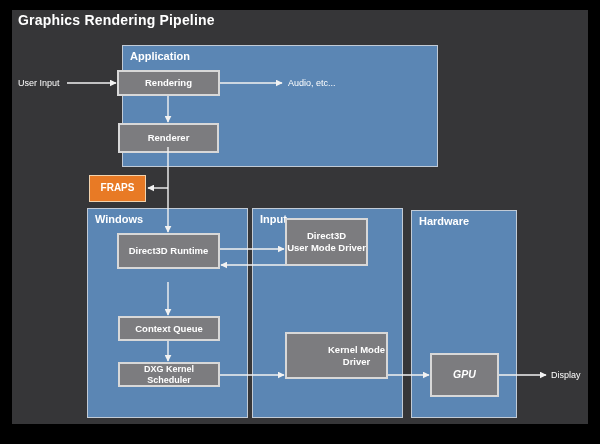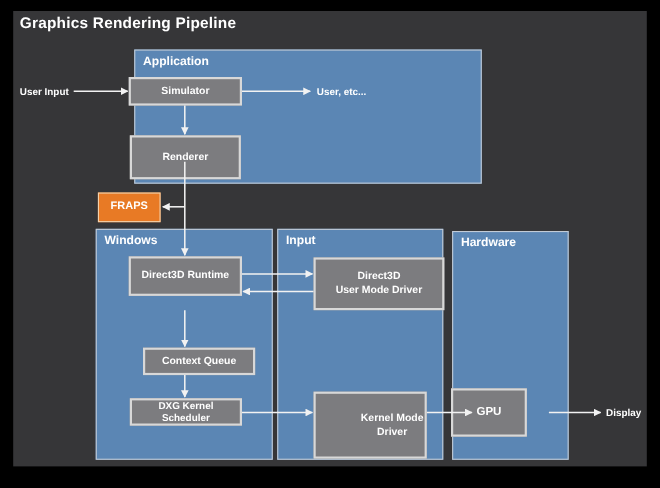--- a/index.html
+++ b/index.html
@@ -49,36 +49,36 @@
     font-size:9.5px;font-weight:bold;line-height:1.25;
     white-space:pre-line;
   }
   .node.fraps{
     background:var(--fraps-fill);
     border:1px solid var(--fraps-border);
     font-size:10px;
   }
   .ext-label{
     position:absolute;color:var(--text);
-    font-size:9px;font-weight:bold;white-space:nowrap;
+    font-size:9px;font-weight:normal;white-space:nowrap;
   }
   #sec-application{left:87px;top:45px;width:316px;height:122px;margin-left:35px;}
   #sec-windows{left:87px;top:208px;width:161px;height:210px;}
   #sec-driver{left:252px;top:208px;width:151px;height:210px;}
   #sec-hardware{left:411px;top:210px;width:106px;height:208px;}
 
   #node-simulator{left:117px;top:70px;width:103px;height:26px;}
-  #node-renderer{left:118px;top:123px;width:101px;height:40px;}
+  #node-renderer{left:118px;top:123px;width:101px;height:30px;}
   #node-fraps{left:89px;top:175px;width:57px;height:27px;}
   #node-d3d-runtime{left:117px;top:233px;width:103px;height:36px;}
-  #node-context-queue{left:118px;top:316px;width:102px;height:25px;margin-left:12px;}
+  #node-context-queue{left:118px;top:316px;width:102px;height:25px;}
   #node-dxg-scheduler{left:118px;top:362px;width:102px;height:25px;font-size:9px;line-height:1.2;}
-  #node-d3d-umd{left:285px;top:234px;width:119px;height:48px;}
-  #node-kmd{left:285px;top:356px;width:103px;height:61px;padding-left:40px;}
-  #node-gpu{left:410px;top:353px;width:69px;height:44px;font-size:10.5px;}
+  #node-d3d-umd{left:285px;top:218px;width:83px;height:48px;}
+  #node-kmd{left:285px;top:332px;width:103px;height:47px;padding-left:40px;}
+  #node-gpu{left:430px;top:353px;width:69px;height:44px;font-size:10.5px;font-style:italic;}
 
   #label-user-input{left:18px;top:78px;}
   #label-audio{left:288px;top:78px;}
   #label-display{left:551px;top:370px;}
 
   svg.arrows{
     position:absolute;left:0;top:0;width:600px;height:444px;
     pointer-events:none;
   }
   svg.arrows line{stroke:var(--line);stroke-width:1.4;}
@@ -96,34 +96,34 @@
 <div class="section" id="sec-windows">
   <span class="section-label">Windows</span>
 </div>
 <div class="section" id="sec-driver">
   <span class="section-label">Input</span>
 </div>
 <div class="section" id="sec-hardware">
   <span class="section-label">Hardware</span>
 </div>
 
-<div class="node" id="node-simulator">Simulator</div>
+<div class="node" id="node-simulator">Rendering</div>
 <div class="node" id="node-renderer">Renderer</div>
 <div class="node fraps" id="node-fraps">FRAPS</div>
 <div class="node" id="node-d3d-runtime">Direct3D Runtime</div>
 <div class="node" id="node-context-queue">Context Queue</div>
 <div class="node" id="node-dxg-scheduler">DXG Kernel
 Scheduler</div>
 <div class="node" id="node-d3d-umd">Direct3D
 User Mode Driver</div>
 <div class="node" id="node-kmd">Kernel Mode Driver</div>
 <div class="node" id="node-gpu">GPU</div>
 
 <span class="ext-label" id="label-user-input">User Input</span>
-<span class="ext-label" id="label-audio">User, etc...</span>
+<span class="ext-label" id="label-audio">Audio, etc...</span>
 <span class="ext-label" id="label-display">Display</span>
 
 <svg class="arrows" viewBox="0 0 600 444">
   <defs>
     <marker id="ah" viewBox="0 0 10 10" refX="9" refY="5" markerWidth="7" markerHeight="7" markerUnits="userSpaceOnUse" orient="auto">
       <path d="M0,0 L10,5 L0,10 z" fill="#f2f2f2"></path>
     </marker>
   </defs>
   <line x1="67" y1="83" x2="116" y2="83" marker-end="url(#ah)"></line>
   <line x1="220" y1="83" x2="282" y2="83" marker-end="url(#ah)"></line>

